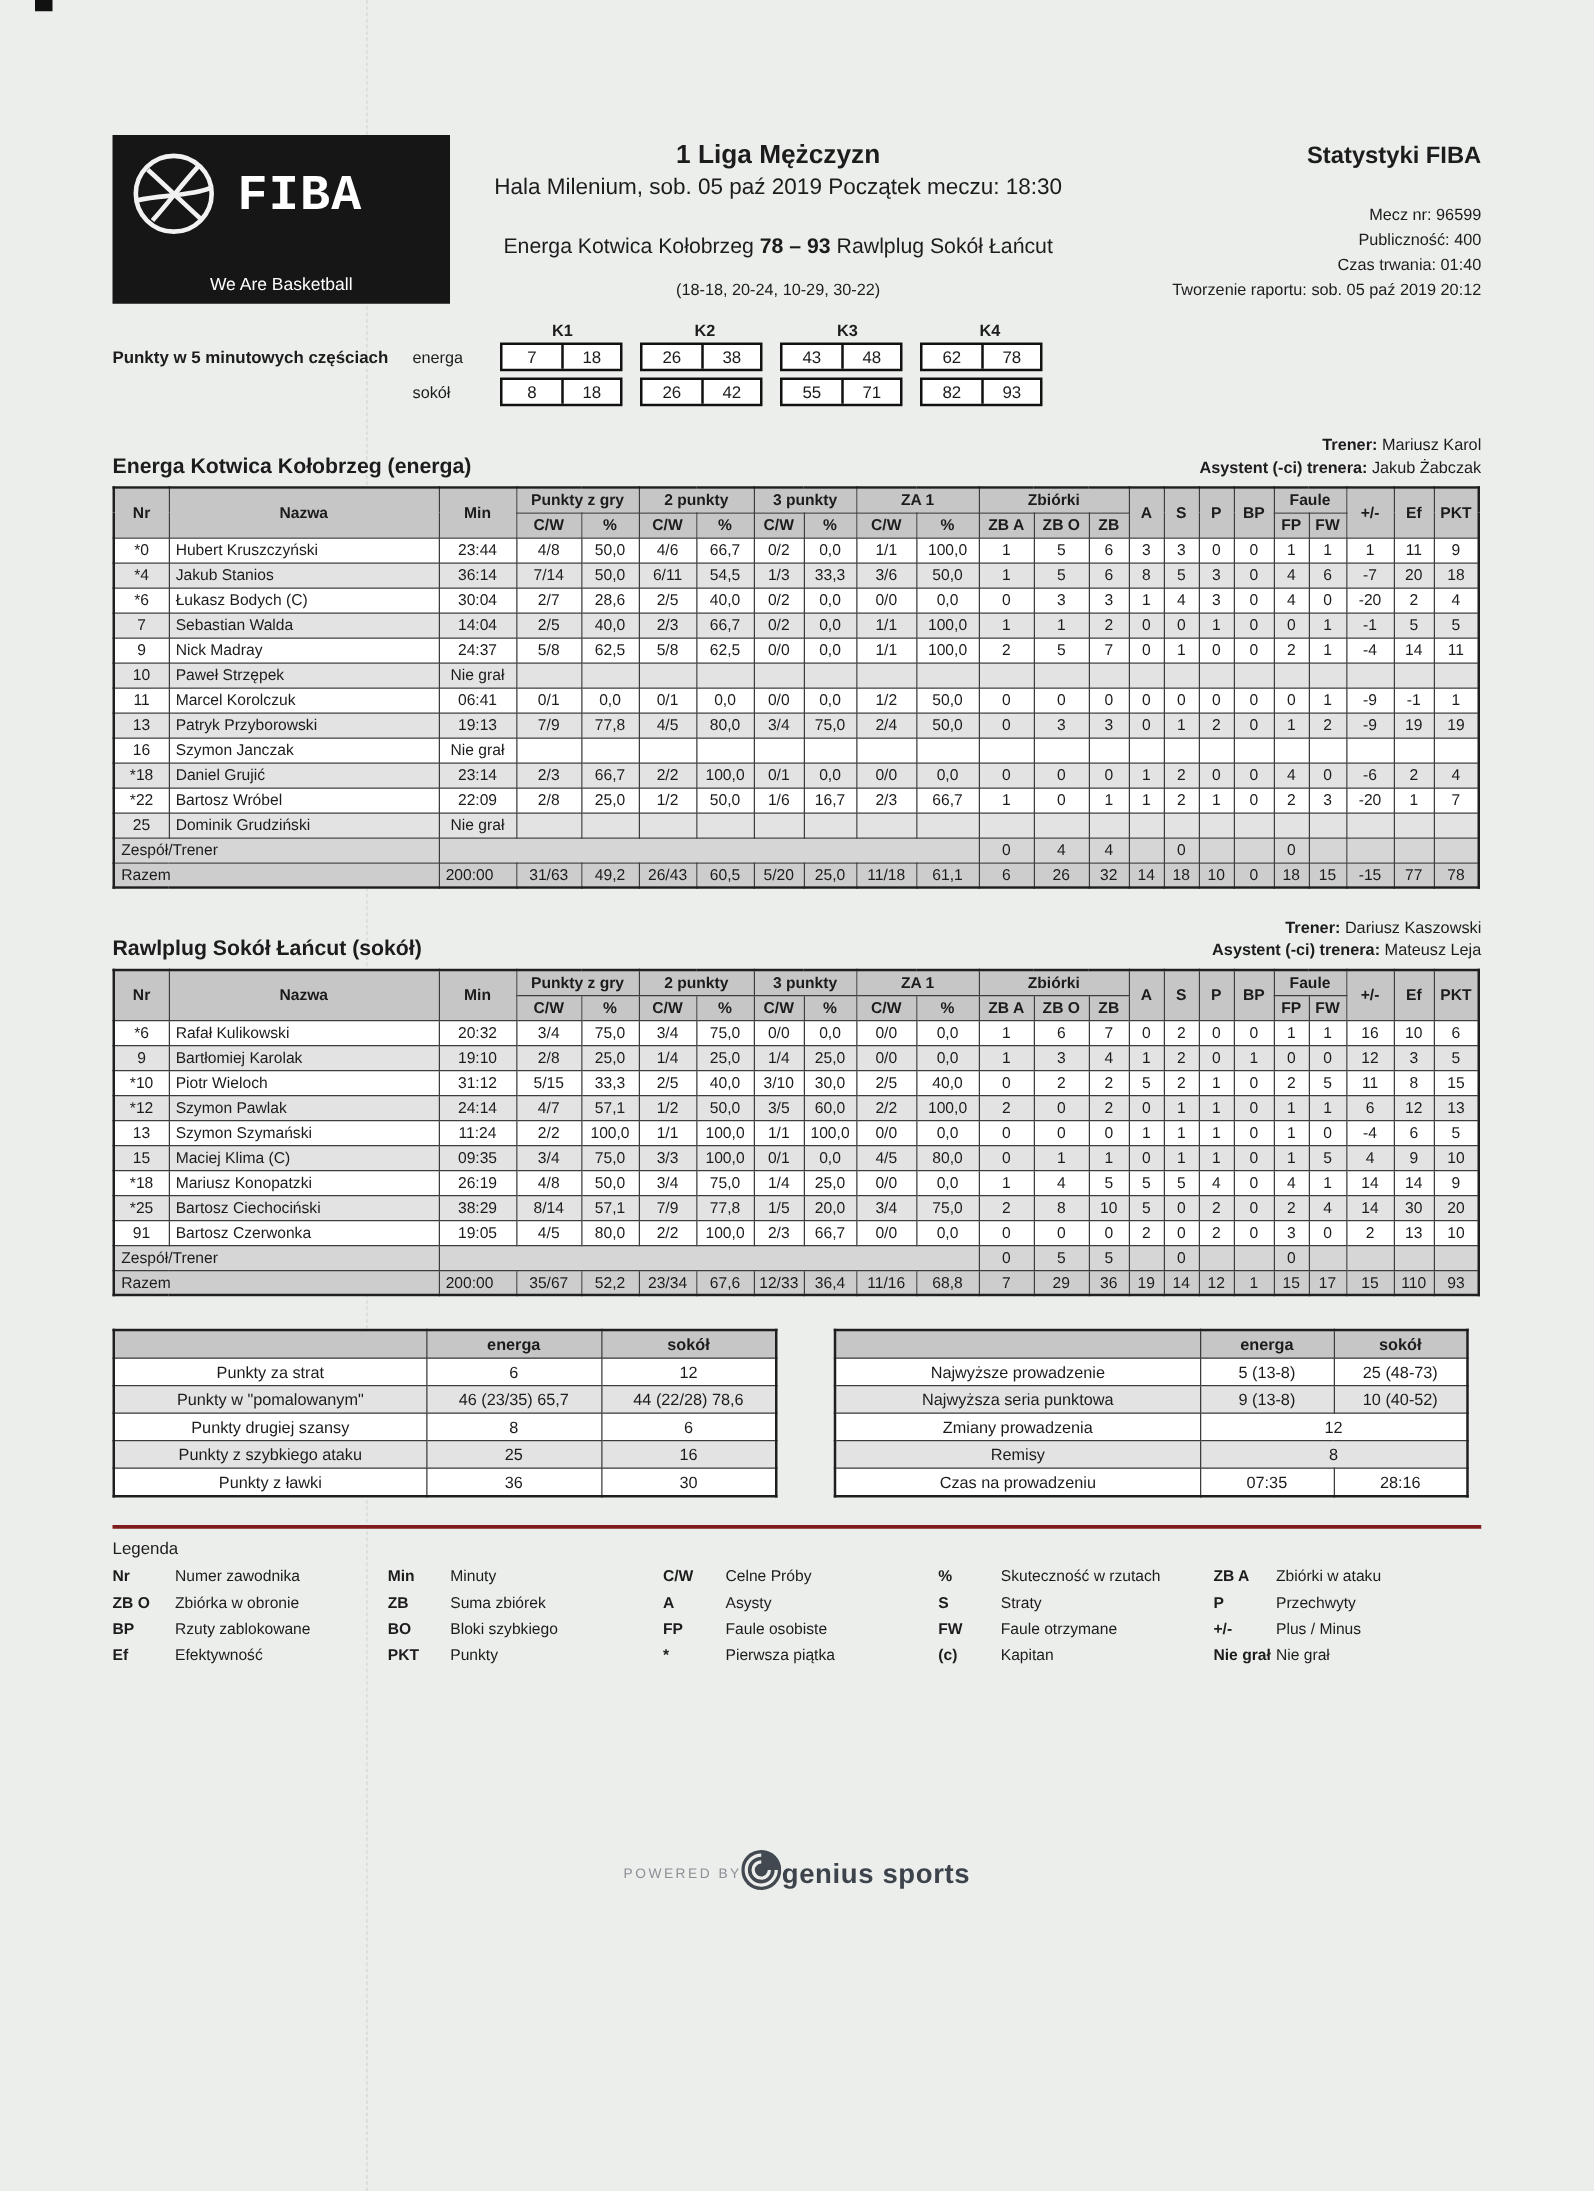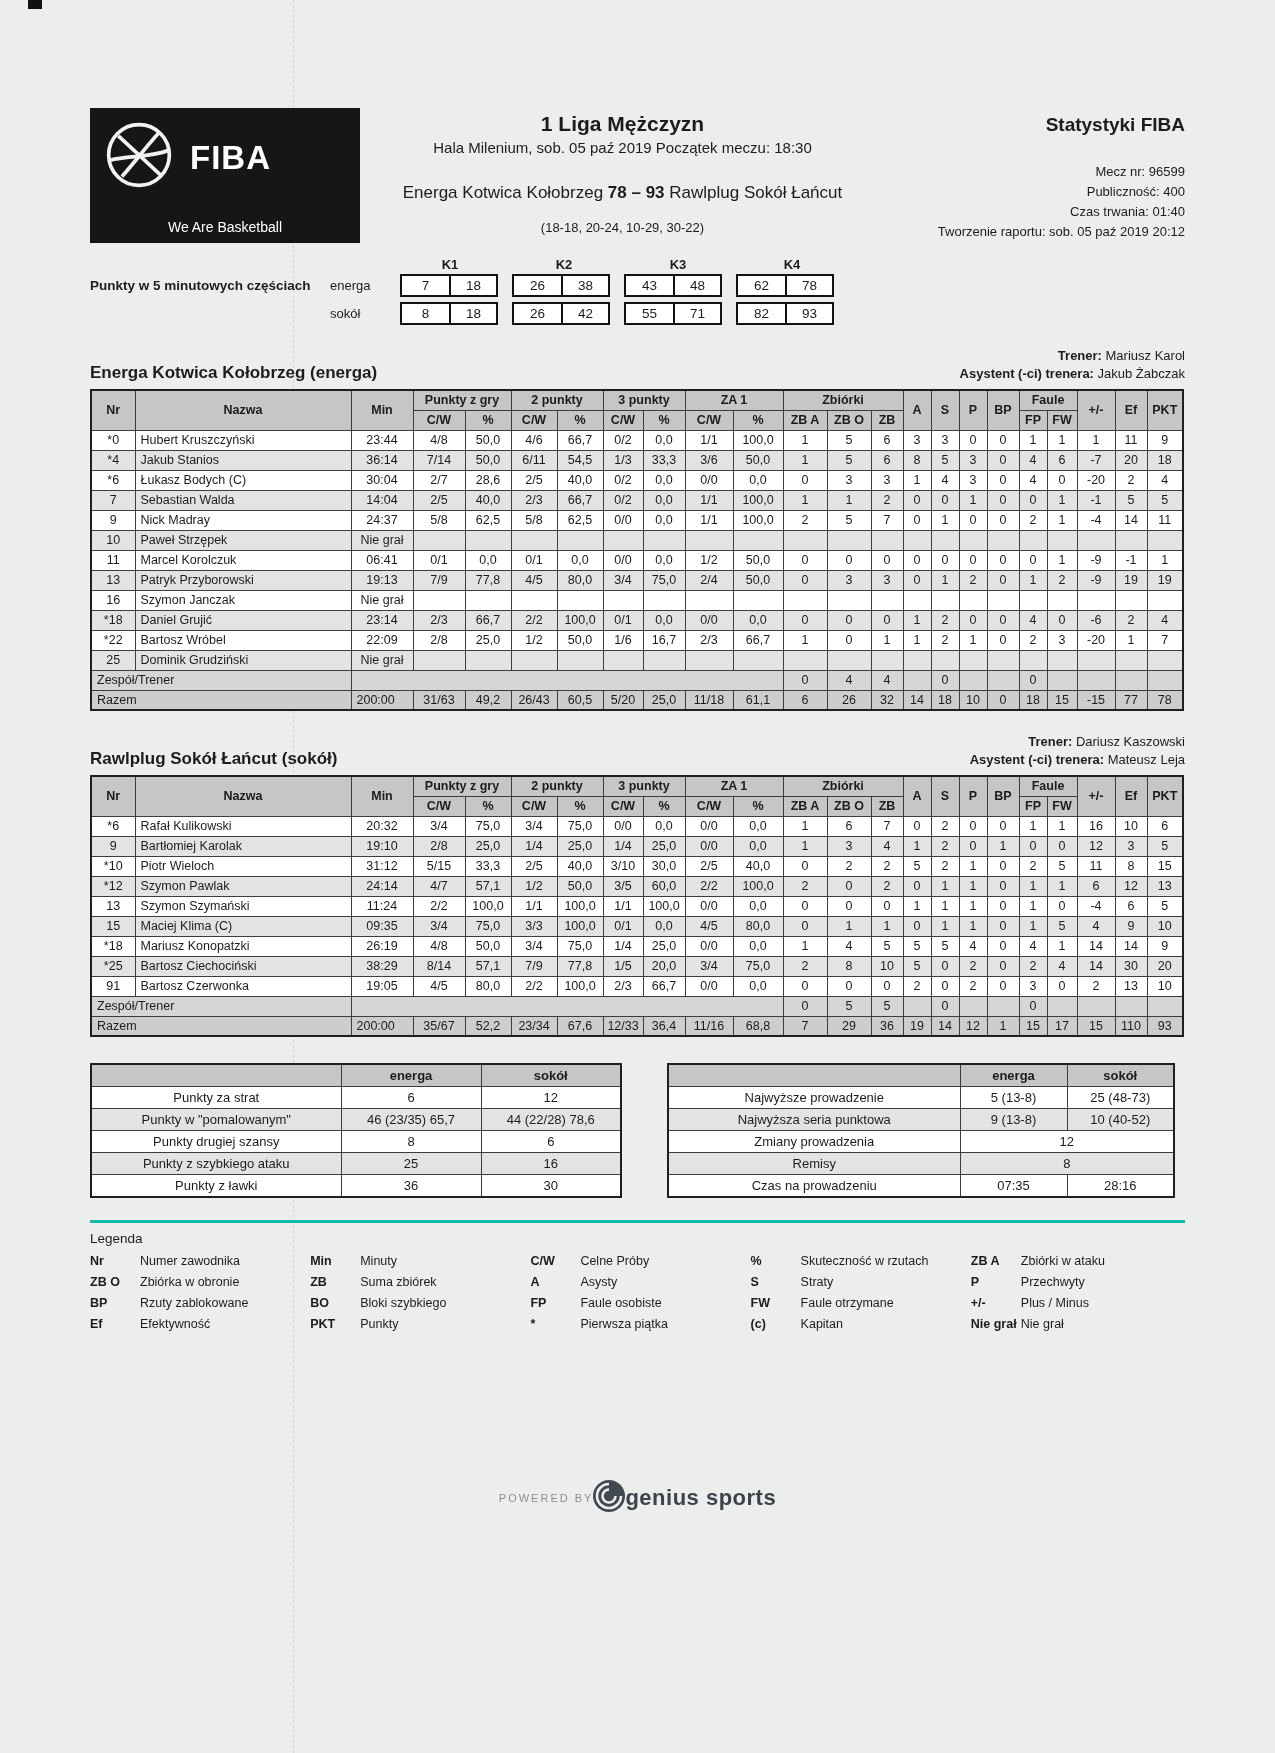--- a/index.html
+++ b/index.html
@@ -11,25 +11,25 @@
   }
   .scan-corner { position:absolute; left:28px; top:0; width:14px; height:9px; background:#111; }
   .fold-line { position:absolute; left:293px; top:0; height:100%; border-left:1px dashed #c7cbcc; opacity:.7; pointer-events:none; }
   .content { position:relative; padding:0 90px; z-index:1; }
 
   
   .hdr { display:flex; margin-top:108px; align-items:flex-start; }
   .fiba-box { width:270px; height:135px; background:#161616; color:#fff; flex:none;
     display:flex; flex-direction:column; justify-content:space-between; padding:10px 12px 8px; }
   .fiba-top { display:flex; align-items:center; gap:14px; }
-  .fiba-word { font-size:33px; font-weight:bold; letter-spacing:1px; line-height:1; }
+  .fiba-word { font-size:40px; font-weight:bold; letter-spacing:1px; line-height:1;font-family:Liberation Mono, monospace; }
   .fiba-tag { font-size:14px; text-align:center; padding-top:4px; }
   .hdr-center { flex:1; text-align:center; padding-top:4px; }
   .league { font-size:21px; font-weight:bold; }
-  .venue { font-size:15px; margin-top:3px; }
+  .venue { font-size:18px; margin-top:3px; }
   .matchline { font-size:17px; margin:26px auto 2px; max-width:560px; line-height:1.25; }
   .matchline b { font-weight:bold; }
   .qline { font-size:13px; margin-top:17px; }
   .hdr-right { width:300px; flex:none; text-align:right; padding-top:6px; }
   .report-title { font-size:19px; font-weight:bold; }
   .meta-line { font-size:13px; line-height:20px; }
   .meta-block { margin-top:26px; }
 
   .officials { text-align:right; font-size:13px; margin-top:28px; }
   .officials b { font-weight:bold; }
@@ -67,21 +67,21 @@
   table.mini { border-collapse:collapse; background:#fff; border:2px solid #1f1f1f; }
   .mini th, .mini td { border:1px solid #3c3c3c; font-size:13px; text-align:center; padding:3px 6px; height:22px; white-space:nowrap; }
   .mini th { background:#c6c6c6; font-weight:bold; }
   .mini tbody tr:nth-child(even) td { background:#e3e3e3; }
   .mini.left td:first-child, .mini.left th:first-child { width:250px; }
   .mini.left td, .mini.left th { width:140px; }
   .mini.right td:first-child, .mini.right th:first-child { width:292px; }
   .mini.right td, .mini.right th { width:107px; }
 
   
-  .legend { margin-top:22px; border-top:3px solid #14b8a6; padding-top:8px; }
+  .legend { margin-top:22px; border-top:3px solid #7f1d1d; padding-top:8px; }
   .legend-title { font-size:13.5px; margin-bottom:8px; }
   .legend-grid { display:grid; grid-template-columns:repeat(5, 1fr); row-gap:7px; column-gap:6px; font-size:12.5px; }
   .lg-item { display:flex; }
   .lg-abbr { font-weight:bold; min-width:50px; flex:none; }
   .lg-desc { }
 
   
   .footer { position:absolute; left:0; right:0; top:1480px; display:flex; justify-content:center; align-items:center; }
   .powered { font-size:11px; letter-spacing:2px; color:#8b9096; }
   .brand { font-size:22px; font-weight:bold; color:#3d434b; letter-spacing:.5px; }

